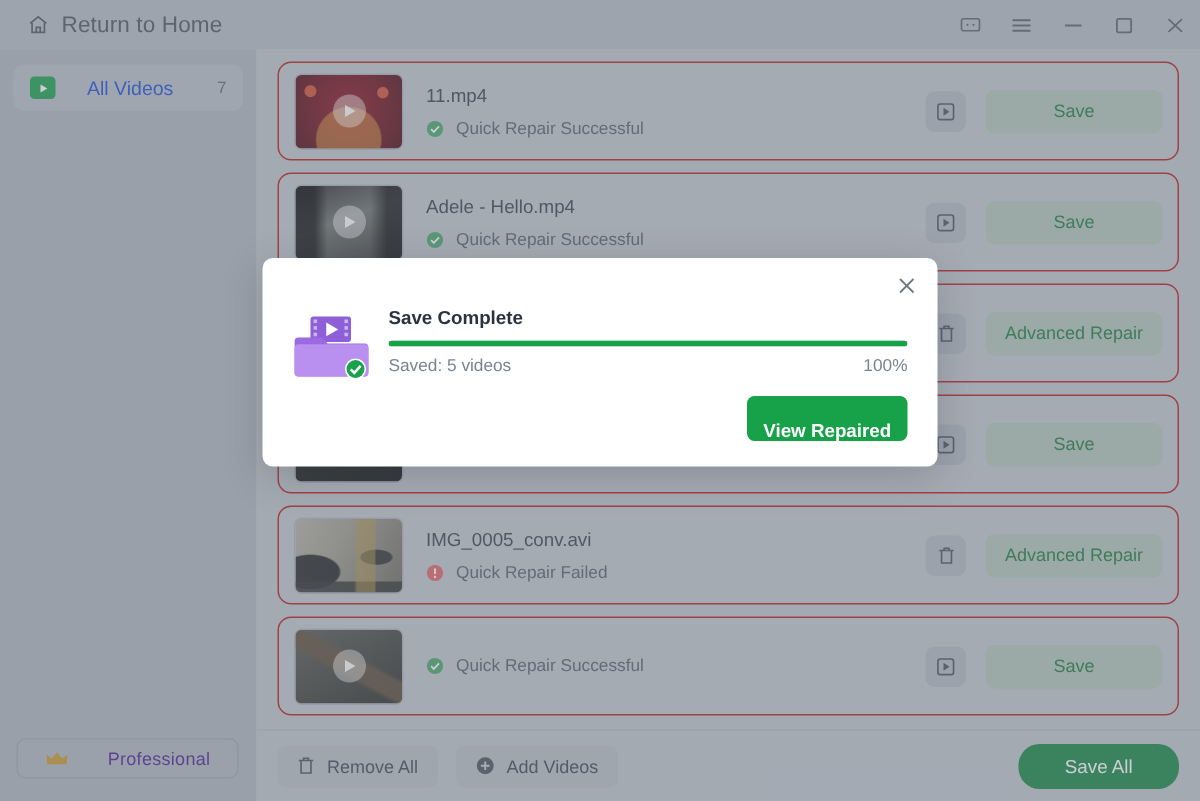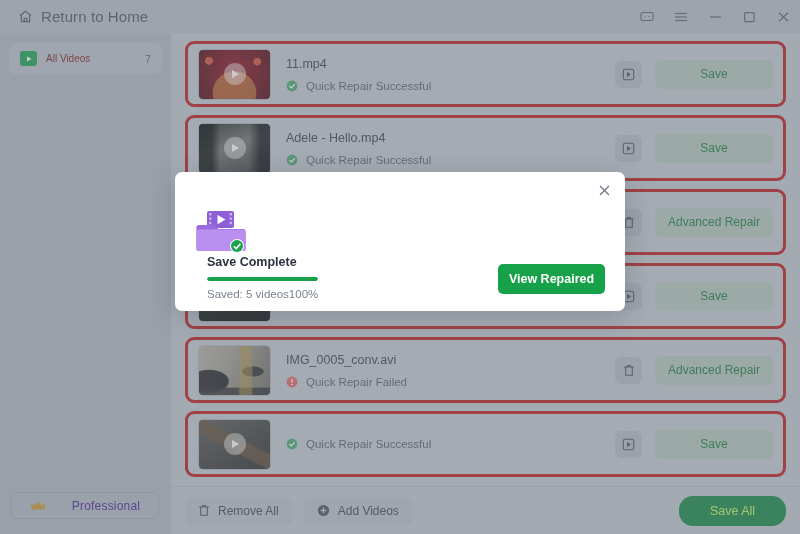--- a/index.html
+++ b/index.html
@@ -45,42 +45,42 @@
     margin: 10px 9px 0 9px; height: 31px; border-radius: 7px;
     background: #b9bfc8;
     display: flex; align-items: center; padding: 0 11px;
   }
   .side-item .play-badge {
     width: 17px; height: 15px; border-radius: 3px; background: #1aa04c;
     display: flex; align-items: center; justify-content: center;
     margin-right: 9px;
   }
   .side-item .play-badge svg { display:block; }
-  .side-label { font-size: 10px; color: #7f1d1d; flex: 1; }
+  .side-label { font-size: 13px; color: #1d4ed8; flex: 1; margin-left: 12px; }
   .side-count { font-size: 11px; color: #5d6573; }
 
   .pro-btn {
     position: absolute; left: 11px; bottom: 15px; width: 148px; height: 27px;
     border: 1px solid #9ea6b1; border-radius: 6px;
     display: flex; align-items: center; justify-content: center; gap: 8px;
     background: rgba(255,255,255,0.04);
   }
   .pro-label { font-size: 12px; color: #4c1d95; letter-spacing: .2px; margin-left: 18px; }
 
   
   .content {
     position: absolute; left: 171px; top: 33px; width: 629px; height: 501px;
     background: #c0c5cc;
   }
   .list {
     position: absolute; left: 0; top: 0; right: 0; bottom: 48px;
     padding: 8px 14px 0 14px;
   }
   .row {
-    height: 66px; border: 3px solid #b91c1c; border-radius: 9px;
+    height: 66px; border: 1px solid #b91c1c; border-radius: 9px;
     background: #c2c7ce;
     display: flex; align-items: center; padding: 0 10px;
     margin-bottom: 8px;
   }
   .thumb {
     width: 73px; height: 51px; border-radius: 5px; overflow: hidden;
     position: relative; flex: none; border: 1px solid #aab1bb;
   }
   .thumb .art { position: absolute; inset: 0; }
   .thumb .pp {
@@ -122,56 +122,56 @@
   .ghost-btn {
     height: 28px; border-radius: 6px; background: #b9bec6;
     display: flex; align-items: center; gap: 8px; padding: 0 13px;
     font-size: 12px; color: #3f4754; margin-right: 12px;
   }
   .ghost-btn svg { display: block; }
   .saveall-btn {
     position: absolute; right: 14px; height: 30px; width: 107px;
     border-radius: 14px; background: #178744;
     display: flex; align-items: center; justify-content: center;
-    font-size: 12.5px; color: #bef264;
+    font-size: 12.5px; color: #ffffff;
   }
 
   
   .dim {
     position: absolute; inset: 0; background: rgba(118,126,138,0.38);
   }
   .modal {
     position: absolute; left: 175px; top: 172px; width: 450px; height: 139px;
     background: #ffffff; border-radius: 7px;
     box-shadow: 0 6px 26px rgba(40,46,56,0.22);
   }
   .modal-close {
     position: absolute; right: 10px; top: 7px; width: 22px; height: 22px;
     display: flex; align-items: center; justify-content: center;
   }
   .modal-body {
     position: absolute; left: 20px; top: 33px; right: 20px;
-    display: flex; align-items: flex-start; flex-direction: column;
+    display: flex; align-items: flex-start;
   }
   .folder-ic { width: 52px; height: 48px; flex: none; margin-top: 2px; }
   .prog-wrap { flex: 1; margin-left: 12px; }
   .prog-title { font-size: 12.5px; font-weight: bold; color: #2c3340; margin-bottom: 8px; }
   .prog-track {
     height: 4px; width: 100%; border-radius: 2px; background: #e4e7ea; overflow: hidden;
   }
   .prog-fill { height: 100%; background: #17a24a; border-radius: 2px; }
   .prog-foot {
     display: flex; justify-content: space-between; margin-top: 7px;
   }
   .prog-sub { font-size: 11.5px; color: #7b838f; }
   .prog-pct { font-size: 11.5px; color: #7b838f; }
   .view-btn {
     position: absolute; right: 20px; bottom: 17px;
     width: 107px; height: 30px; border-radius: 5px; background: #17a24a;
-    display: flex; align-items: center; justify-content: center;
+    display: flex; align-items: flex-end; justify-content: center;
     font-size: 12.5px; color: #fff; font-weight: bold;
   }
 </style>
 </head>
 <body>
 
 <div id="app">
 
   <div class="titlebar">
     <div class="home-btn">

